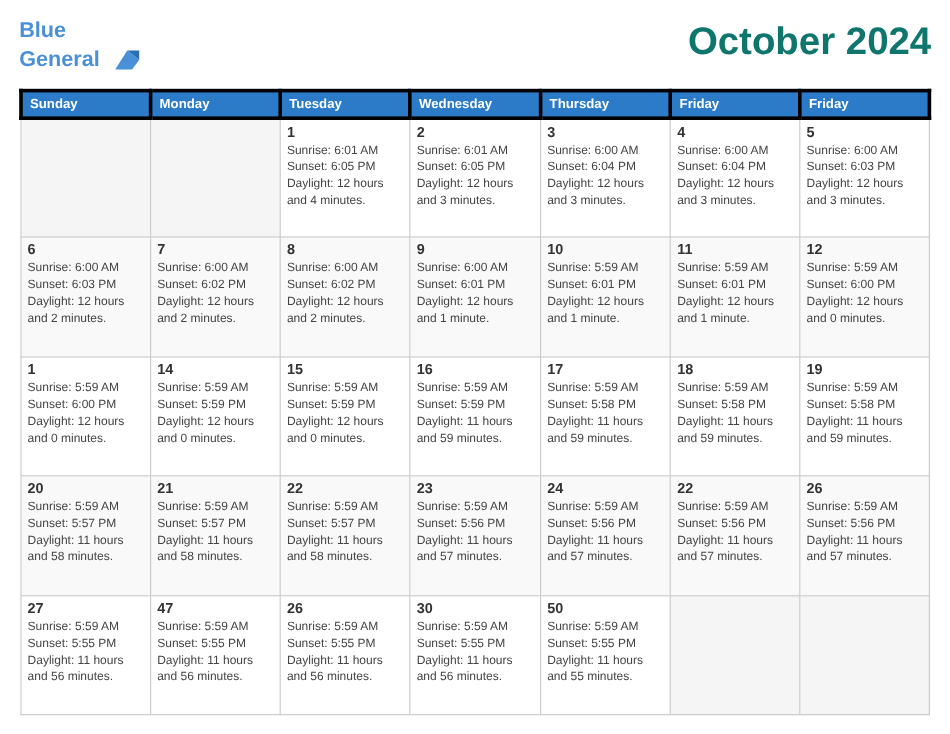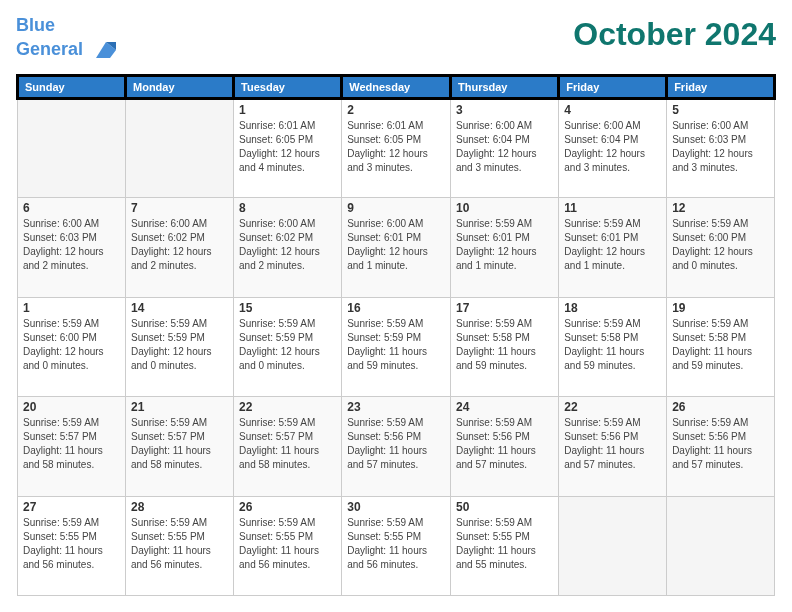--- a/index.html
+++ b/index.html
@@ -325,21 +325,21 @@
         </tr>
         <tr>
           <td>
             <span class="day-num">27</span>
             <div class="day-info" style="white-space: pre-line;">Sunrise: 5:59 AM
 Sunset: 5:55 PM
 Daylight: 11 hours
 and 56 minutes.</div>
           </td>
           <td>
-            <span class="day-num">28</span>
+            <span class="day-num">47</span>
             <div class="day-info" style="white-space: pre-line;">Sunrise: 5:59 AM
 Sunset: 5:55 PM
 Daylight: 11 hours
 and 56 minutes.</div>
           </td>
           <td>
             <span class="day-num">26</span>
             <div class="day-info" style="white-space: pre-line;">Sunrise: 5:59 AM
 Sunset: 5:55 PM
 Daylight: 11 hours

